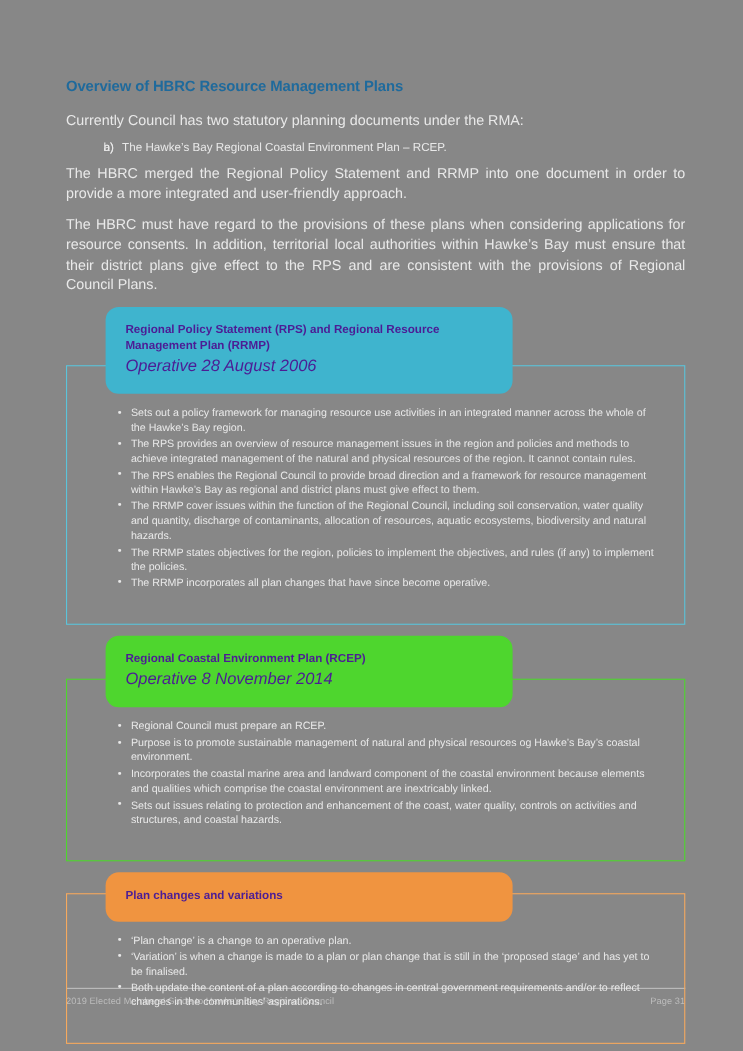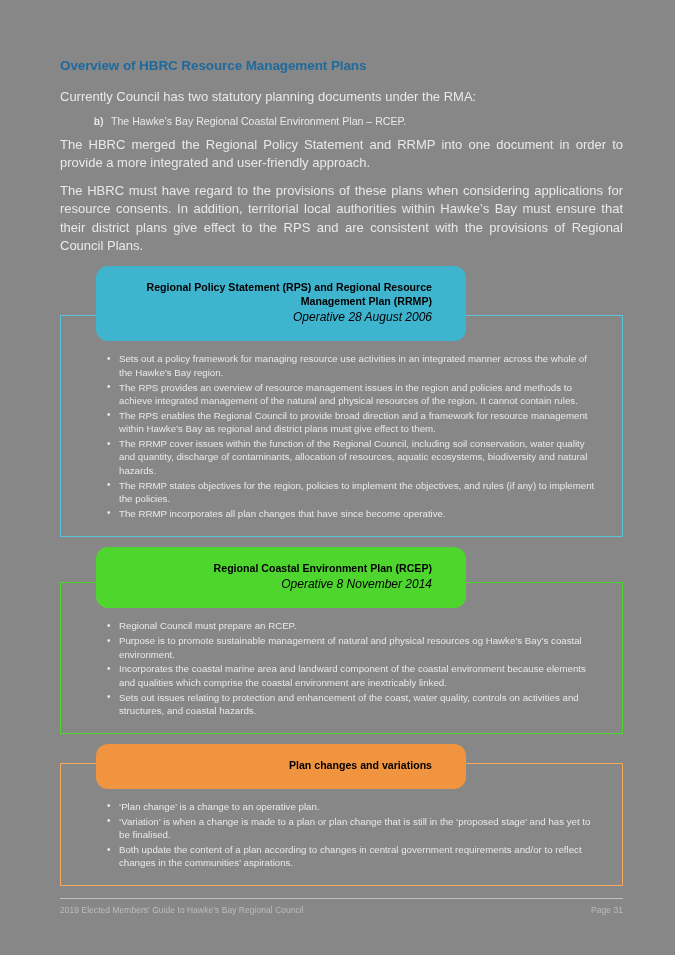--- a/index.html
+++ b/index.html
@@ -20,21 +20,21 @@
     left: 0; top: 0;
     width: 675px;
     height: 955px;
     box-sizing: border-box;
     padding: 0;
   }
 
   .content {
     position: absolute;
     left: 60px;
-    top: 58px;
+    top: 71px;
     width: 563px;
   }
 
   
   .page-heading {
     color: #1f6a9c;
     font-size: 13.5px;
     font-weight: bold;
     letter-spacing: -0.1px;
     margin: 0 0 14px 0;
@@ -75,40 +75,39 @@
     position: relative;
     margin-top: 10px;
   }
   .callout-header {
     position: relative;
     z-index: 3;
     margin-left: 36px;
     width: 370px;
     box-sizing: border-box;
     border-radius: 12px;
-    padding: 15px 34px 16px 18px;
-    color: #000000;
-    text-align: right;
+    padding: 15px 8px 16px 18px;
+    color: #4c1d95;
   }
   .callout-header .title {
     font-size: 10.6px;
     font-weight: bold;
     line-height: 1.32;
   }
   .callout-header .subtitle {
-    font-size: 12px;
+    font-size: 15px;
     font-style: italic;
     line-height: 1.3;
     margin-top: 1px;
   }
   .callout-body {
     position: relative;
     z-index: 1;
     margin-top: -26px;
-    padding: 36px 22px 14px 22px;
+    padding: 36px 22px 28px 22px;
     box-sizing: border-box;
     border-style: solid;
     border-width: 1.6px;
   }
   .callout-body ul {
     list-style: none;
     margin: 0;
     padding: 0 0 0 24px;
   }
   .callout-body ul li {

